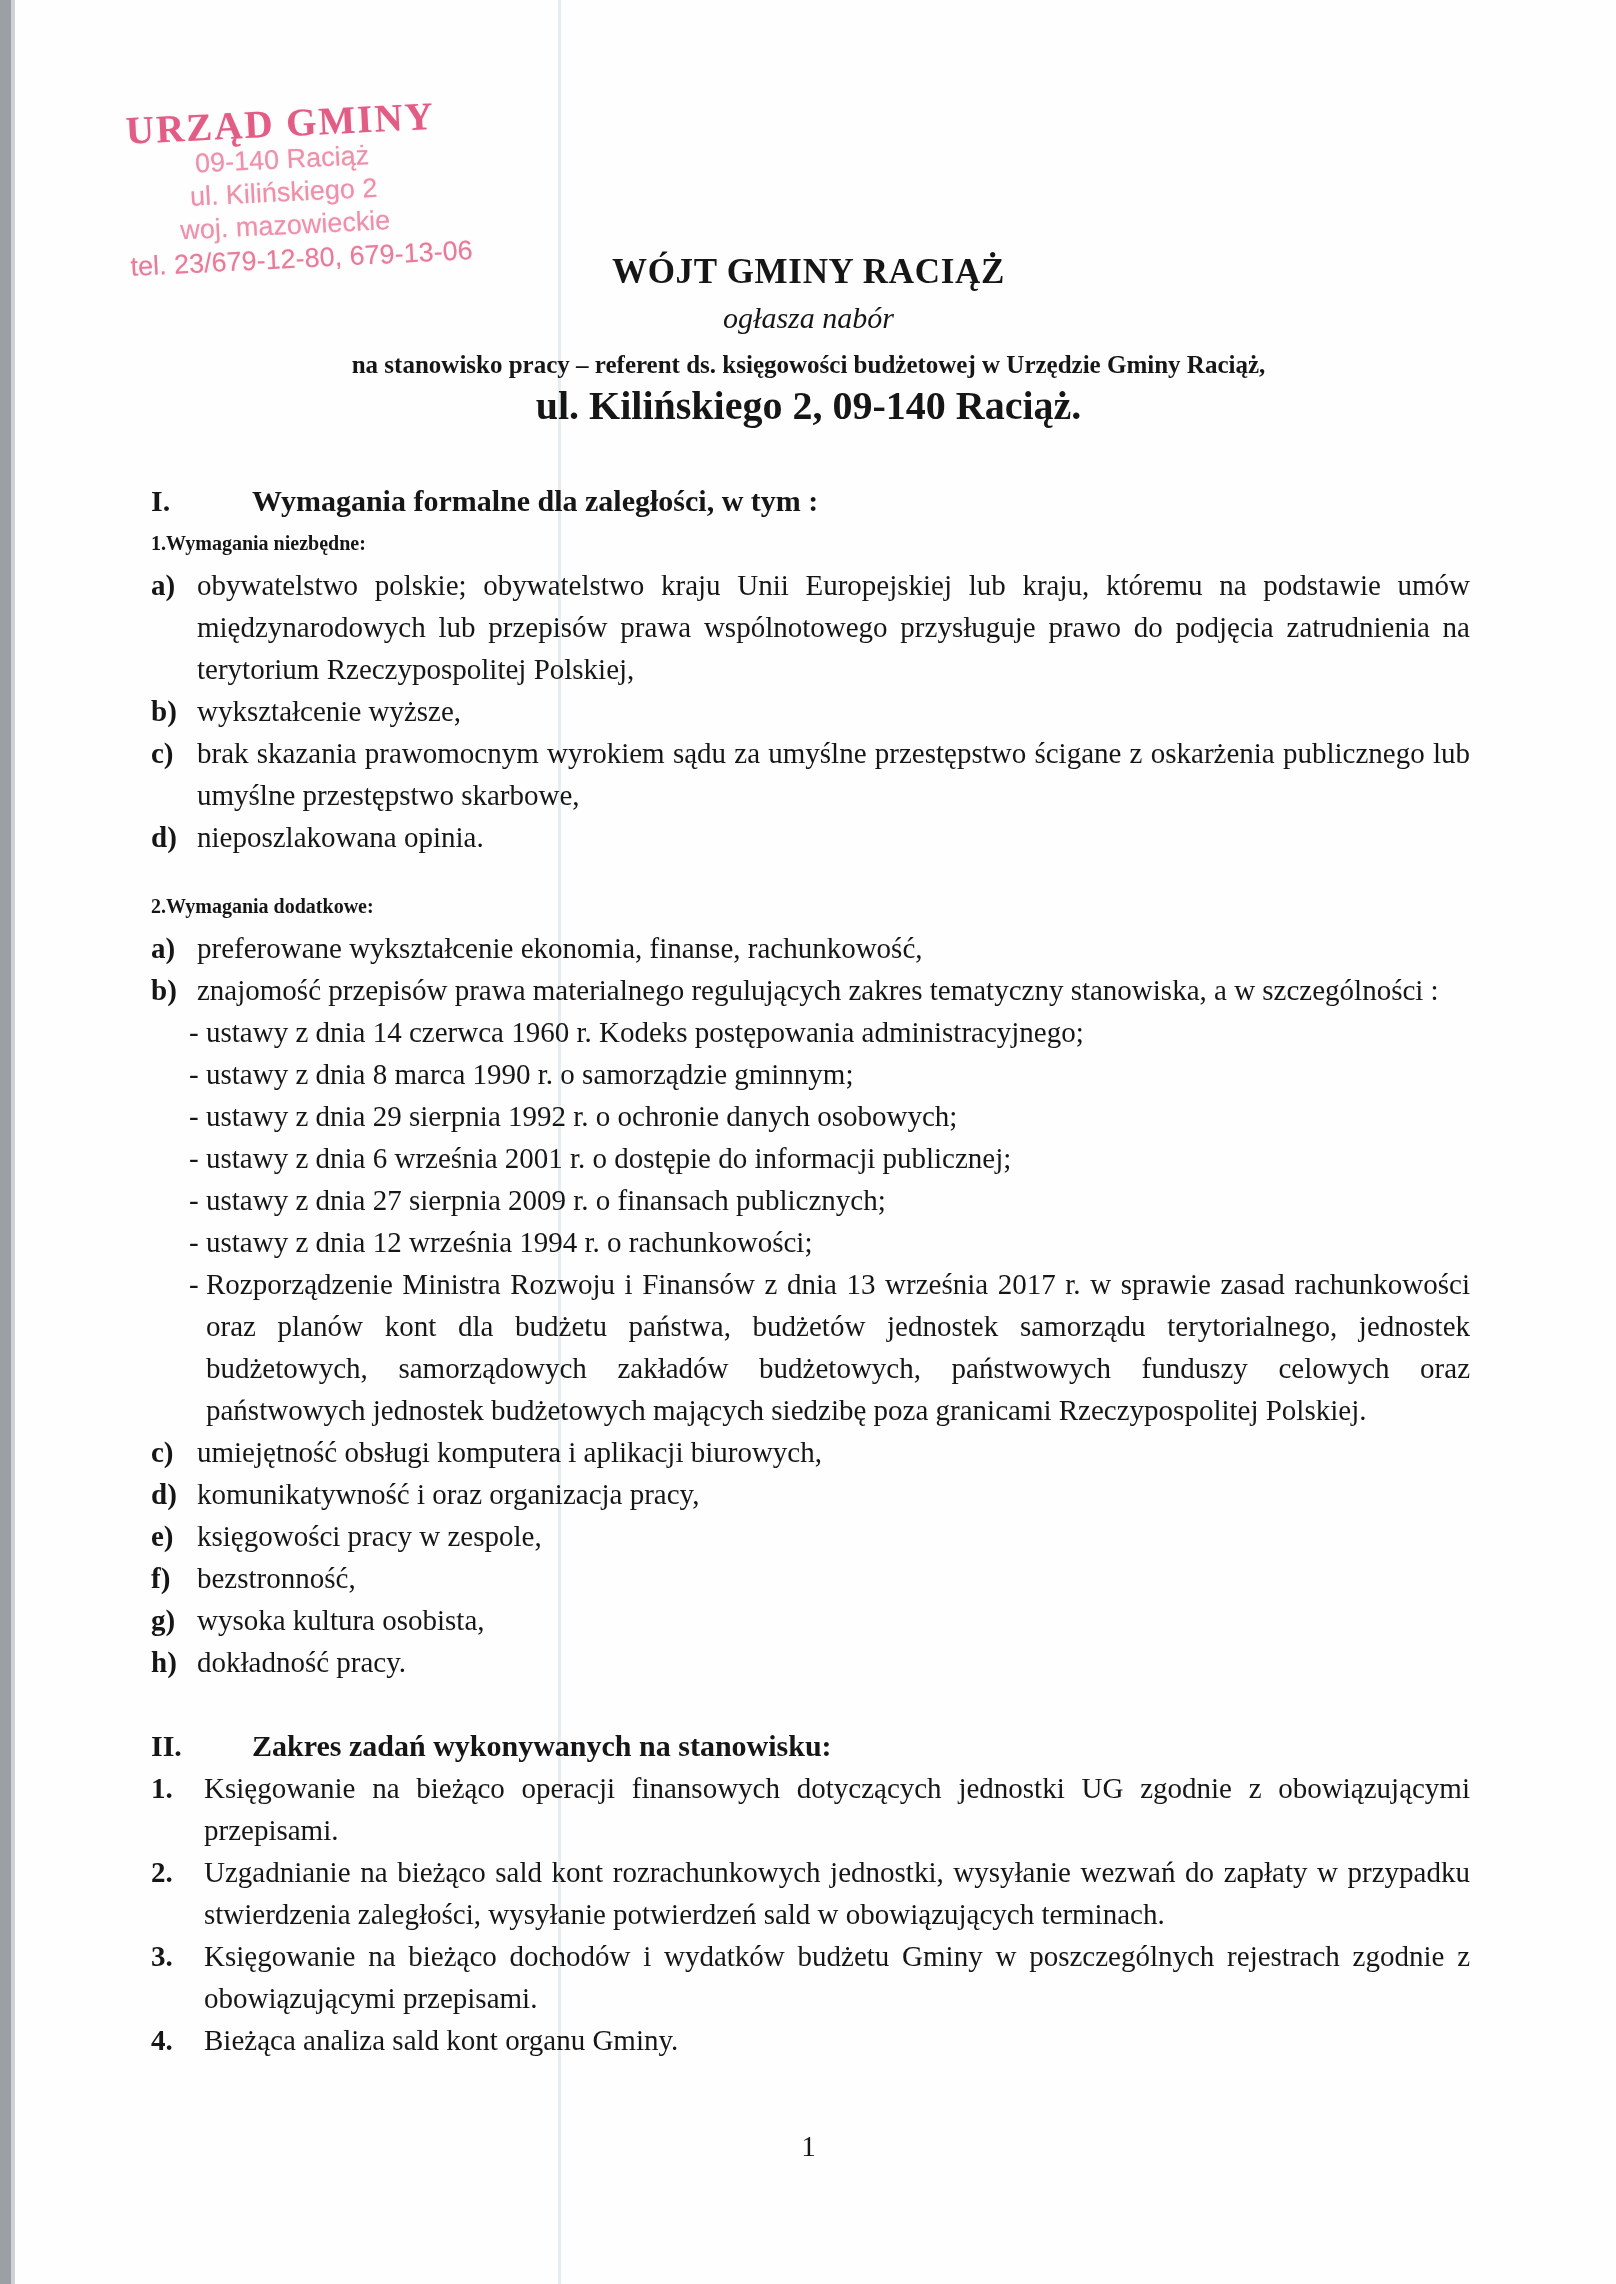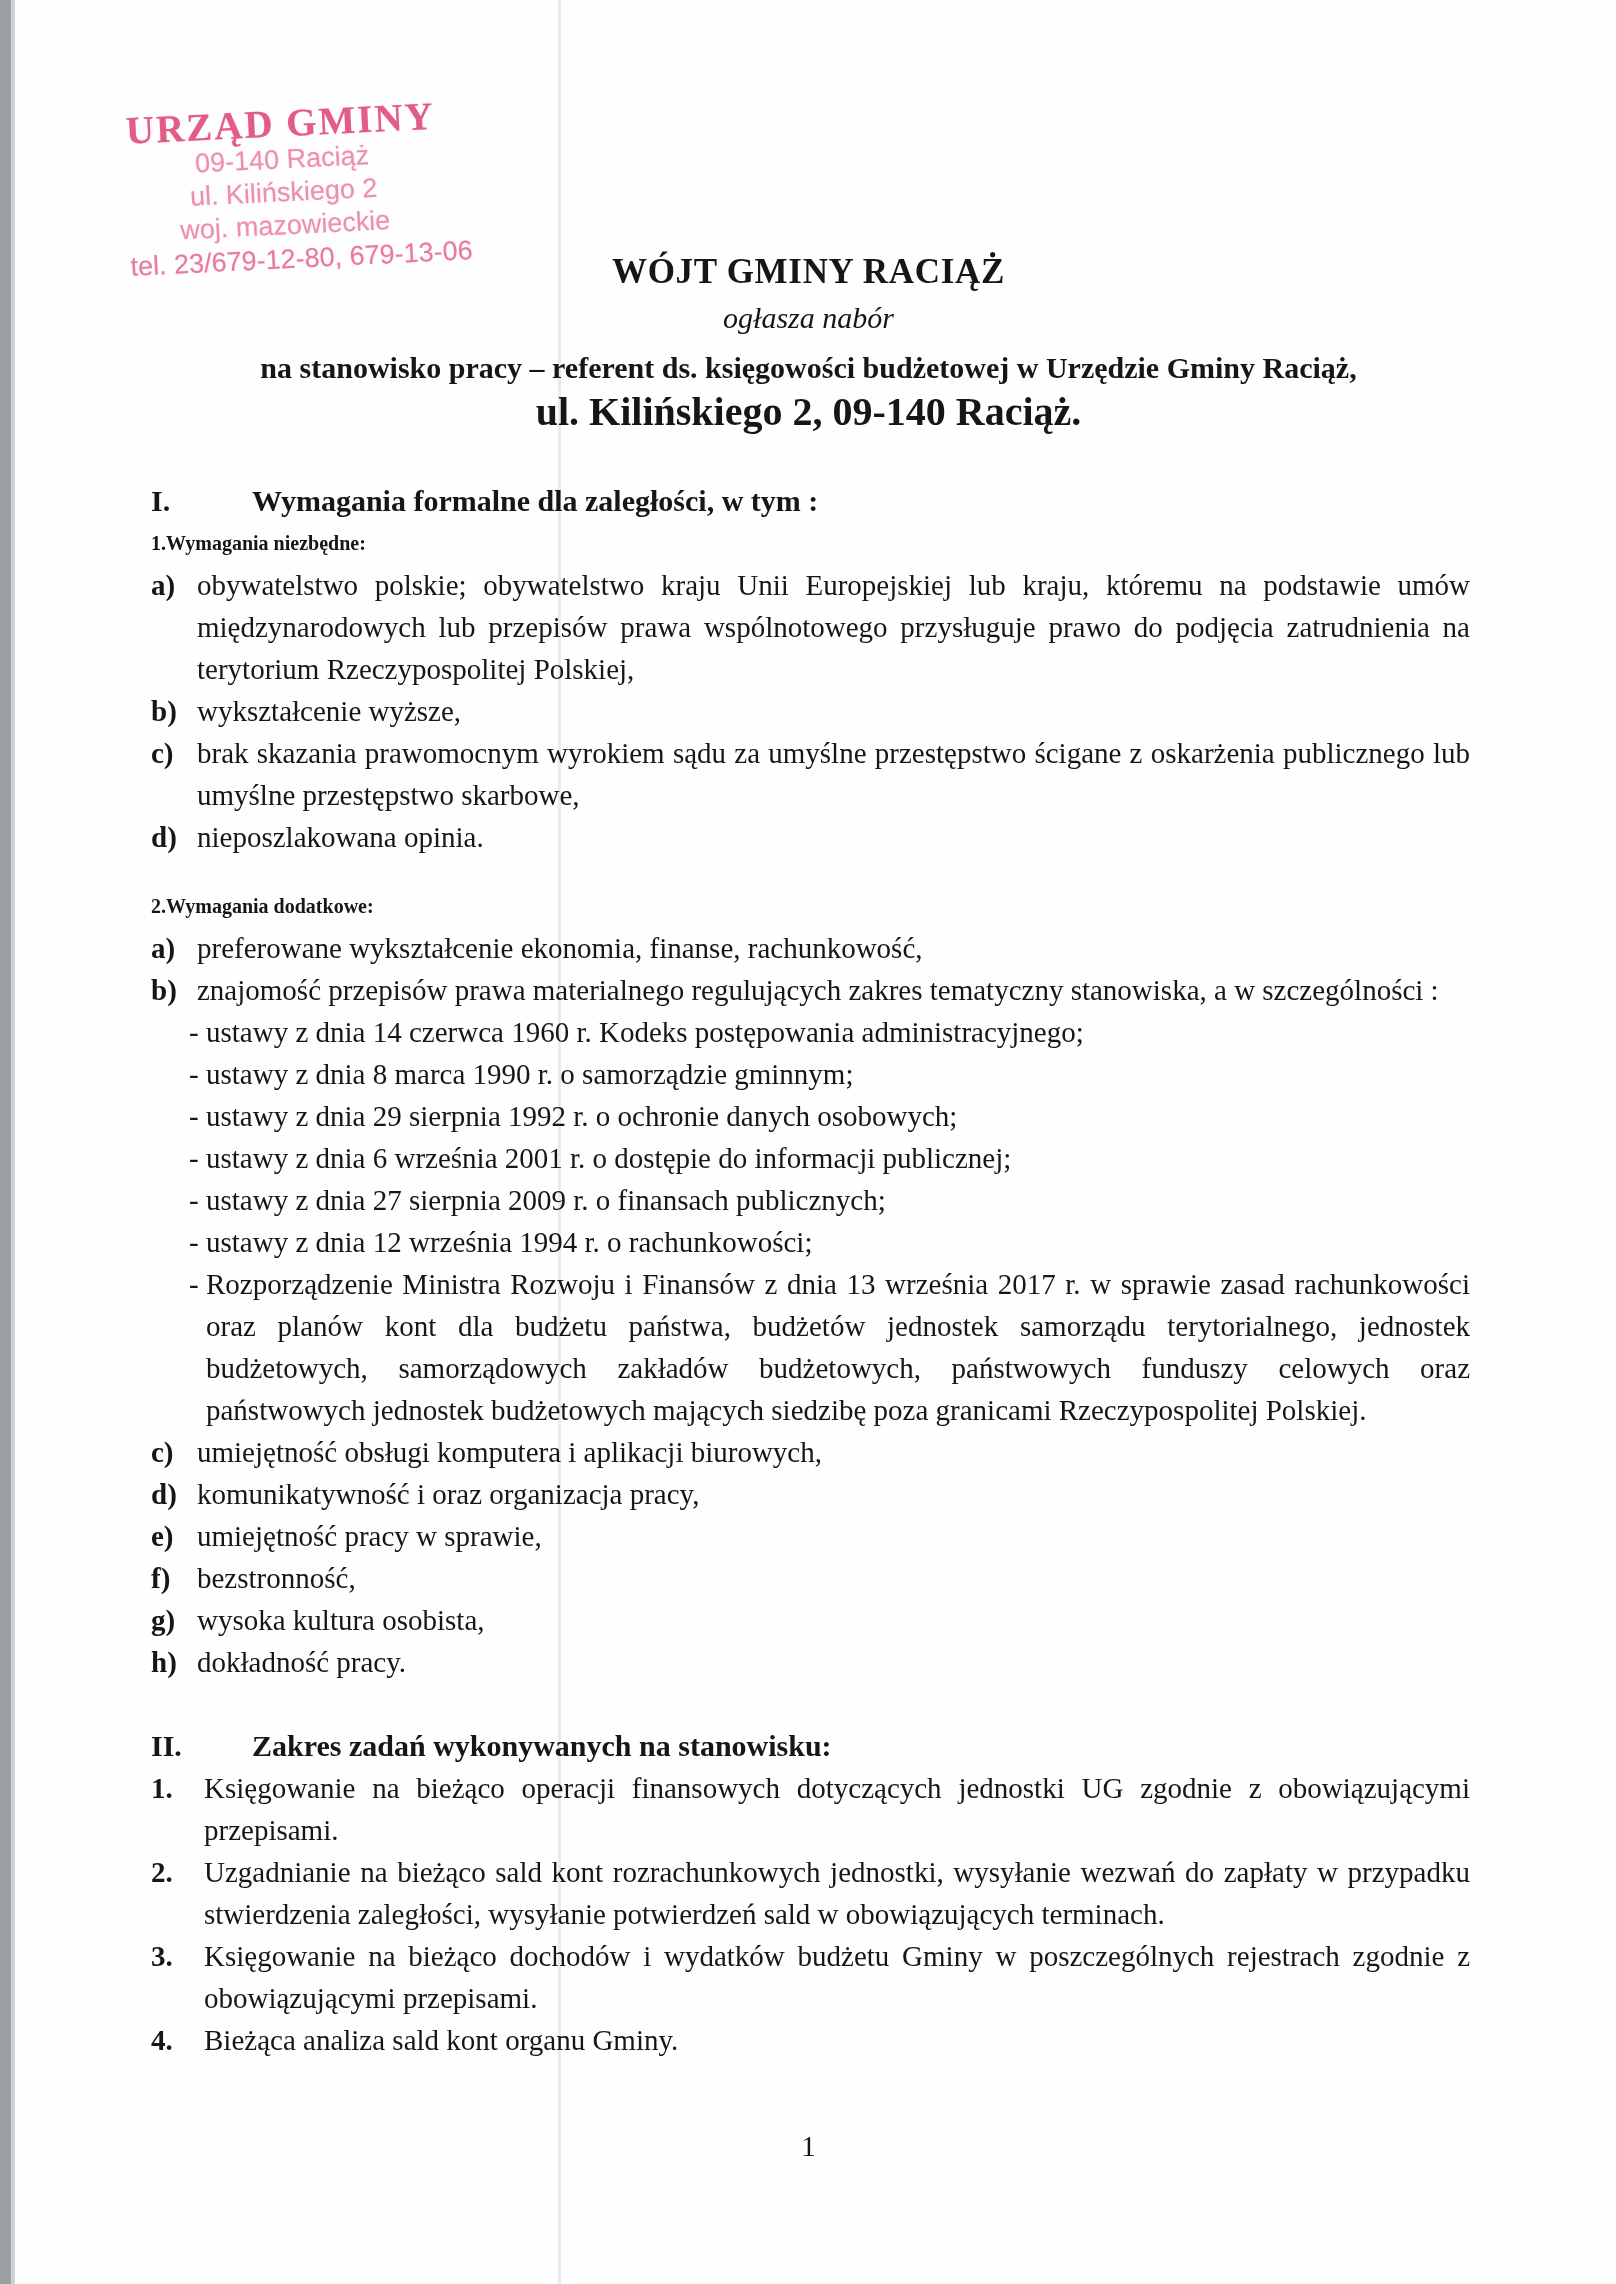--- a/index.html
+++ b/index.html
@@ -74,21 +74,21 @@
     font-size: 35px;
     font-weight: bold;
     letter-spacing: 0.7px;
   }
   .doc-subtitle {
     font-size: 30px;
     font-style: italic;
     margin-top: 9px;
   }
   .doc-position {
-    font-size: 30px;
+    font-size: 25px;
     font-weight: bold;
     margin-top: 15.6px;
   }
   .doc-address {
     font-size: 40px;
     font-weight: bold;
     margin-top: 3.9px;
   }
 
   
@@ -245,21 +245,21 @@
   <div class="li">
     <span class="lbl">c)</span>
     <span>umiejętność obsługi komputera i aplikacji biurowych,</span>
   </div>
   <div class="li">
     <span class="lbl">d)</span>
     <span>komunikatywność i oraz organizacja pracy,</span>
   </div>
   <div class="li">
     <span class="lbl">e)</span>
-    <span>umiejętność pracy w sprawie,</span>
+    <span>księgowości pracy w zespole,</span>
   </div>
   <div class="li">
     <span class="lbl">f)</span>
     <span>bezstronność,</span>
   </div>
   <div class="li">
     <span class="lbl">g)</span>
     <span>wysoka kultura osobista,</span>
   </div>
   <div class="li">

